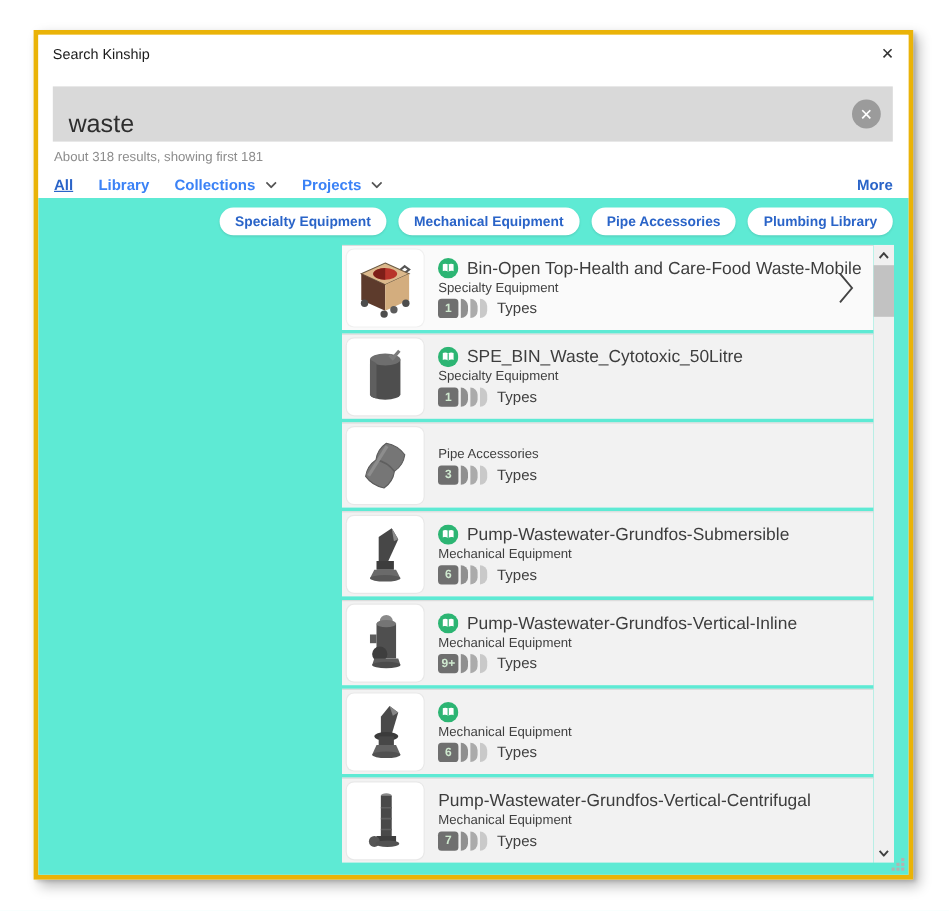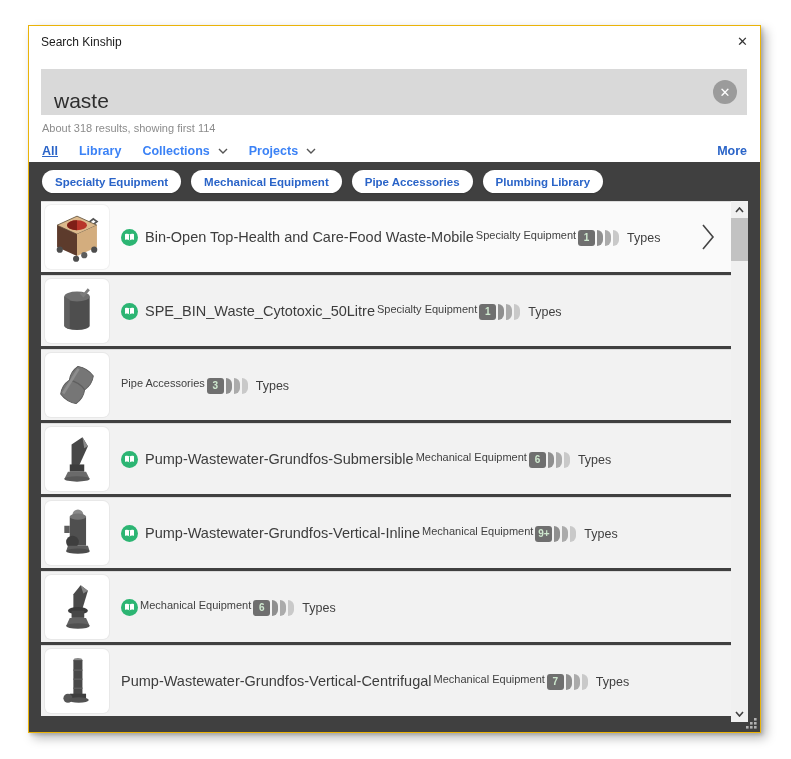--- a/index.html
+++ b/index.html
@@ -1,20 +1,20 @@
 <!DOCTYPE html>
 <html><head>
 <meta charset="utf-8">
 <style>
   * { margin:0; padding:0; box-sizing:border-box; }
   html,body { width:791px; height:759px; background:#ffffff; font-family:"Liberation Sans", sans-serif; overflow:hidden; }
 
   .window {
     position:absolute; left:28px; top:25px; width:733px; height:708px;
-    background:#ffffff; border:1px solid #eab308;
+    background:#ffffff; border:4px solid #eab308;
     box-shadow:5px 5px 10px rgba(0,0,0,0.28), 2px 2px 3px rgba(0,0,0,0.15);
     display:flex; flex-direction:column;
   }
 
   
   .titlebar { height:31px; background:#ffffff; display:flex; align-items:center; justify-content:space-between; padding:0 12px 0 12px; flex:0 0 auto; }
   .titlebar .title { font-size:12px; color:#1a1a1a; }
   .close-btn { font-size:13px; color:#333; width:26px; height:22px; display:flex; align-items:center; justify-content:flex-end; cursor:default; }
 
   
@@ -29,35 +29,35 @@
   .results-info { margin:7px 0 0 1px; font-size:11px; color:#8c8c8c; }
 
   
   .tabs-row { background:#ffffff; display:flex; align-items:center; padding:10px 13px 4px 13px; flex:0 0 auto; }
   .tab { font-size:12.5px; color:#3b82f6; font-weight:bold; margin-right:21px; display:flex; align-items:center; gap:6px; }
   .tab.active { color:#2a64c8; text-decoration:underline; }
   .tab .chev { display:inline-block; margin-left:2px; }
   .more-link { margin-left:auto; font-size:12.5px; font-weight:bold; color:#2a64c8; }
 
   
-  .gray-section { background:#404040; flex:1 1 auto; display:flex; flex-direction:column; padding:6px 12px 10px 12px; overflow:hidden; }
+  .gray-section { background:#5eead4; flex:1 1 auto; display:flex; flex-direction:column; padding:6px 12px 10px 12px; overflow:hidden;align-items:flex-end; }
   .chips-row { display:flex; gap:10px; padding:2px 1px 8px 1px; flex:0 0 auto; }
   .chip {
     background:#ffffff; color:#2a64c8; font-size:11.5px; font-weight:bold;
     height:23px; display:flex; align-items:center; padding:0 13px; border-radius:12px;
     box-shadow:0 1px 2px rgba(0,0,0,0.12);
   }
 
   
   .list-wrap { flex:1 1 auto; display:flex; overflow:hidden; }
   .list { flex:1 1 auto; overflow:hidden; }
   .item { height:71px; background:#f2f2f2; border-top:1px solid #dcdcdc; margin-bottom:3px; display:flex; align-items:center; padding:0 10px 0 4px; position:relative; }
   .item.selected { background:#fafafa; }
   .thumb-card { width:64px; height:64px; background:#ffffff; border-radius:6px; flex:0 0 auto; margin:0 12px 0 0; box-shadow:0 0 0 1px rgba(0,0,0,0.04); display:flex; align-items:center; justify-content:center; }
-  .item-text { display:flex; flex-direction:row; gap:2px; min-width:0; }
+  .item-text { display:flex; flex-direction:column; gap:2px; min-width:0; }
   .title-row { display:flex; align-items:center; gap:7px; }
   .lib-badge { width:17px; height:17px; flex:0 0 auto; }
   .item-title { font-size:14.5px; color:#3d3d3d; white-space:nowrap; }
   .item-category { font-size:11px; color:#3f3f3f; }
   .types-row { display:flex; align-items:center; gap:2px; margin-top:1px; }
   .count-chip { min-width:17px; height:16px; background:#6f6f6f; border-radius:3px; color:#cfe9cf; font-size:10px; font-weight:bold; display:flex; align-items:center; justify-content:center; padding:0 2px; }
   .cres { width:6px; height:16px; border-radius:0 7px 7px 0; }
   .cres.c1 { background:#8f8f8f; }
   .cres.c2 { background:#ababab; }
   .cres.c3 { background:#c9c9c9; }
@@ -84,21 +84,21 @@
     </div>
   </div>
 
   <div class="search-section">
     <div class="search-box">
       <input class="search-input" type="text" value="waste" style="">
       <div class="clear-btn">
         <span>✕</span>
       </div>
     </div>
-    <div class="results-info">About 318 results, showing first 114</div>
+    <div class="results-info">About 318 results, showing first 181</div>
   </div>
 
   <div class="tabs-row">
     <span class="tab active">
         <span>All</span>
       </span>
     <span class="tab">
         <span>Library</span>
       </span>
     <span class="tab">

